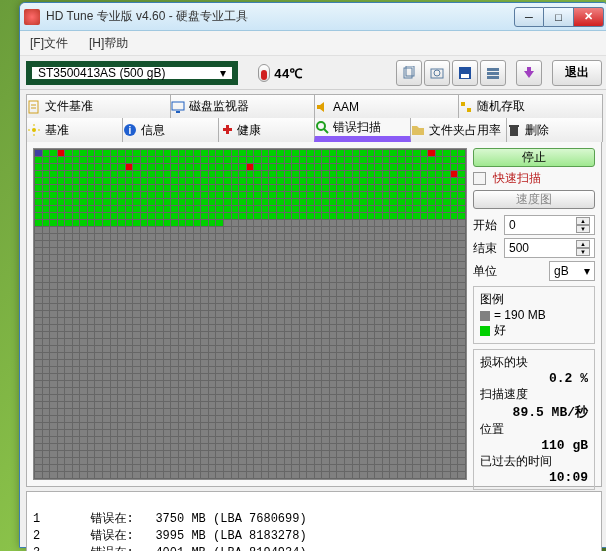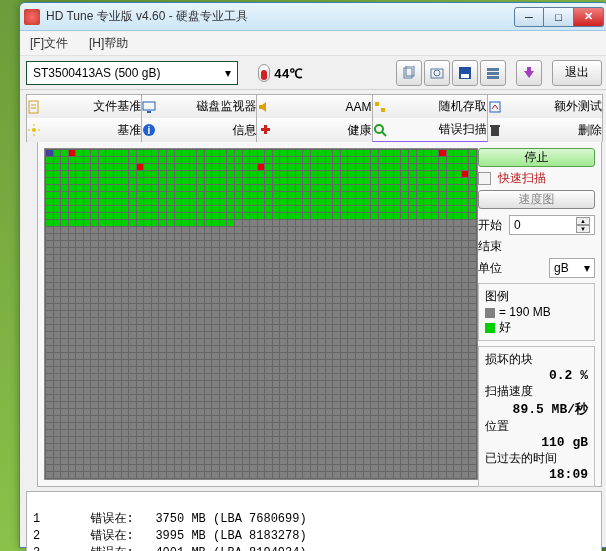--- a/index.html
+++ b/index.html
@@ -9,36 +9,36 @@
 .titlebar .icon { width: 16px; height: 16px; background: radial-gradient(circle, #ff6b6b, #c0392b); border-radius: 2px; margin-right: 6px; }
 .titlebar .title { flex: 1; font-size: 12px; color: #333; }
 .winbtns { display: flex; gap: 0; }
 .winbtn { width: 30px; height: 20px; border: 1px solid #5a7ca0; background: linear-gradient(#f0f8ff,#c8deee); display:flex; align-items:center; justify-content:center; font-size:11px; }
 .winbtn.min { border-radius: 3px 0 0 3px; }
 .winbtn.max { border-left: none; }
 .winbtn.close { background: linear-gradient(#f08080,#d02020); border-left: none; border-radius: 0 3px 3px 0; color:#fff; font-weight:bold; }
 .menubar { height: 22px; padding: 12px 10px; display:flex; gap: 21px; align-items:center; background:#f4f4f4; border-bottom:1px solid #e0e0e0;}
 .menubar span { font-size:12px; color:#333; }
 .toolbar { height: 34px; display:flex; align-items:center; padding: 3px 6px; gap: 4px; background:#f0f0f0; border-bottom:1px solid #d0d0d0;}
-.drive-select { width: 212px; height: 24px; border:1px solid #14532d; background:#fff; padding:2px 6px; font-size:12px; display:flex; align-items:center; justify-content:space-between; }
+.drive-select { width: 212px; height: 24px; border:6px solid #14532d; background:#fff; padding:2px 6px; font-size:12px; display:flex; align-items:center; justify-content:space-between; }
 .temp { display:flex; align-items:center; gap:4px; margin-left:8px;padding-left:8px; }
 .temp-icon { width:12px; height:18px; background:linear-gradient(#fff, #e0e0e0); border:1px solid #999; border-radius:6px; position:relative; }
 .temp-icon::after { content:''; position:absolute; bottom:1px; left:2px; width:6px; height:10px; background:#d02020; border-radius:3px; }
 .temp-val { font-weight:bold; font-size:13px; font-family:"Courier New", monospace; }
 .tb-group { display:flex; gap:2px; margin-left:auto; }
 .tb-btn { width:26px; height:26px; border:1px solid #a0a0a0; background:linear-gradient(#fff,#e0e0e0); border-radius:3px; display:flex; align-items:center; justify-content:center; font-size:13px; }
 .tb-btn.purple svg path { fill:#a040c0; }
-.tb-btn.exit { width:50px; font-size:12px; }
+.tb-btn.exit { width:50px; font-size:12px;font-weight:bold; }
 .tabs { padding: 4px 6px 0 6px; }
 .tabrow { display:flex; }
-.tab { flex:1; height:24px; border:1px solid #b0b0b0; background:linear-gradient(#fdfdfd,#ececec); display:flex; align-items:center; justify-content:space-between; gap:4px; font-size:12px; border-bottom:none; margin-right:-1px; cursor:pointer; }
-.tab.active { background:#f8f8f8; border-bottom:1px solid #8b5cf6; position:relative; z-index:2; }
+.tab { flex:1; height:24px; border:1px solid #b0b0b0; background:linear-gradient(#fdfdfd,#ececec); display:flex; align-items:center; justify-content:flex-start; gap:4px; font-size:12px; border-bottom:none; margin-right:-1px; cursor:pointer; }
+.tab.active { background:#f8f8f8; border-bottom:6px solid #8b5cf6; position:relative; z-index:2; }
 .tabrow2 .tab { border-top:none; }
 .tab-icon { width:14px; height:14px; display:inline-flex; align-items:center; justify-content:center; }
-.panel { border:1px solid #b0b0b0; margin: -1px 6px 4px 17px; background:#f8f8f8; padding:6px; height: 346px; display:flex; }
+.panel { border:1px solid #b0b0b0; margin: -1px 6px 4px 6px; background:#f8f8f8; padding:6px; height: 346px; display:flex; gap:6px; }
 .scan-grid { width: 434px; height: 332px; border:1px solid #888; background:#666; display:grid; grid-template-columns: repeat(57, 1fr); grid-template-rows: repeat(47, 1fr); gap:1px; padding:1px; }
 .cell { background:#808080; }
 .cell.g { background:#00d000; }
 .cell.r { background:#e00000; }
 .cell.b { background:#4040a0; }
 .side { flex:1; display:flex; flex-direction:column; gap:3px; font-size:12px; }
 .btn { height:22px; border:1px solid #888; background:linear-gradient(#fff,#e0e0e0); border-radius:3px; font-size:12px; }
 .row { display:flex; align-items:center; gap:3px; }
 .row label { width: 28px; }
 .spin { flex:1; height:20px; border:1px solid #aaa; background:#fff; padding:1px 4px; display:flex; align-items:center; justify-content:space-between; font-size:12px; }
@@ -148,29 +148,20 @@
         </div>
         <div class="tab">
           <span class="tab-icon">
             <svg width="14" height="14">
               <rect x="2" y="2" width="4" height="4" fill="#e0b000"></rect>
               <rect x="8" y="8" width="4" height="4" fill="#e0b000"></rect>
             </svg>
           </span>
           <span>随机存取</span>
         </div>
-        <div class="tab">
-          <span class="tab-icon">
-            <svg width="14" height="14">
-              <rect x="2" y="2" width="10" height="10" fill="none" stroke="#2060c0"></rect>
-              <path d="M4 9l3-4 3 4" stroke="#c02020" fill="none"></path>
-            </svg>
-          </span>
-          <span>额外测试</span>
-        </div>
       </div>
     <div class="tabrow tabrow2" id="tabrow2">
         <div class="tab">
           <span class="tab-icon">
             <svg width="14" height="14">
               <circle cx="7" cy="7" r="2" fill="#e0c000"></circle>
               <path d="M7 1v2M7 11v2M1 7h2M11 7h2" stroke="#e0c000"></path>
             </svg>
           </span>
           <span>基准</span>
@@ -197,20 +188,28 @@
             <svg width="14" height="14">
               <circle cx="6" cy="6" r="4" fill="none" stroke="#20a020" stroke-width="2"></circle>
               <path d="M9 9l4 4" stroke="#20a020" stroke-width="2"></path>
             </svg>
           </span>
           <span>错误扫描</span>
         </div>
         <div class="tab">
           <span class="tab-icon">
             <svg width="14" height="14">
+              <path d="M1 3h5l2 2h5v7H1z" fill="#e0c060"></path>
+            </svg>
+          </span>
+          <span>文件夹占用率</span>
+        </div>
+        <div class="tab">
+          <span class="tab-icon">
+            <svg width="14" height="14">
               <path d="M3 4h8v9H3z" fill="#404040"></path>
               <rect x="2" y="2" width="10" height="2" fill="#404040"></rect>
             </svg>
           </span>
           <span>删除</span>
         </div>
       </div>
   </div>
 
   <div class="panel">
@@ -2908,20 +2907,27 @@
         <div class="spin">
             <span>0</span>
             <div class="spin-btns">
               <span>▲</span>
               <span>▼</span>
             </div>
           </div>
       </div>
       <div class="row">
         <label>结束</label>
+        <div class="spin">
+            <span>500</span>
+            <div class="spin-btns">
+              <span>▲</span>
+              <span>▼</span>
+            </div>
+          </div>
       </div>
       <div class="row">
         <label>单位</label>
         <div style="flex:1"></div>
         <div class="spin" style="flex:0 0 46px">
             <span>gB</span>
             <span>▾</span>
           </div>
       </div>
       <div class="fieldset">
@@ -2930,21 +2936,21 @@
         <div><span class="legend-sq" style="background:#00d000"></span><span>好</span></div>
       </div>
       <div class="fieldset" style="flex:1">
         <div>损坏的块</div>
         <div class="stat-val">0.2 %</div>
         <div>扫描速度</div>
         <div class="stat-val">89.5 MB/秒</div>
         <div>位置</div>
         <div class="stat-val">110 gB</div>
         <div>已过去的时间</div>
-        <div class="stat-val">18:09</div>
+        <div class="stat-val">10:09</div>
       </div>
     </div>
   </div>
 
   <div class="errors" id="errList">1       错误在:   3750 MB (LBA 7680699)
 2       错误在:   3995 MB (LBA 8183278)
 3       错误在:   4001 MB (LBA 8194934)</div>
 </div>
 
 </body></html>

